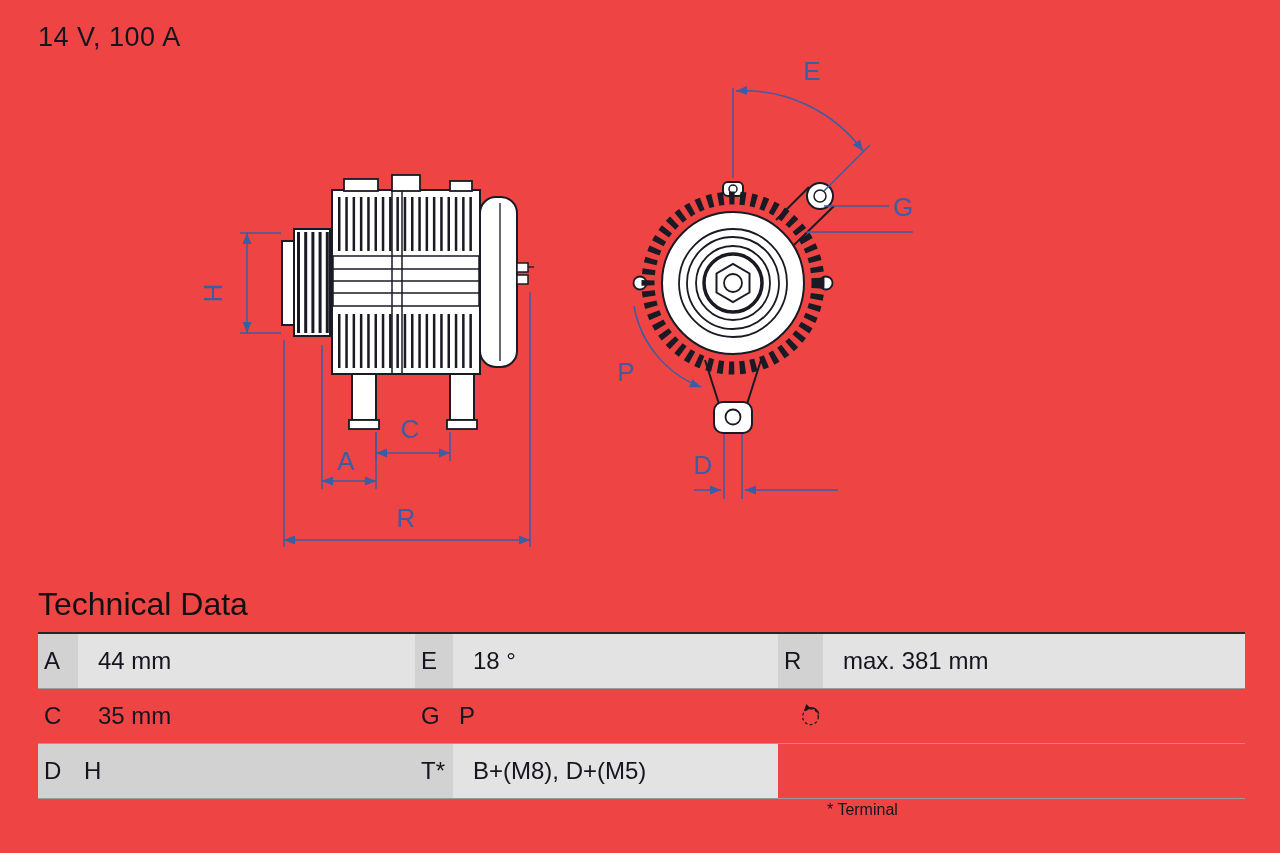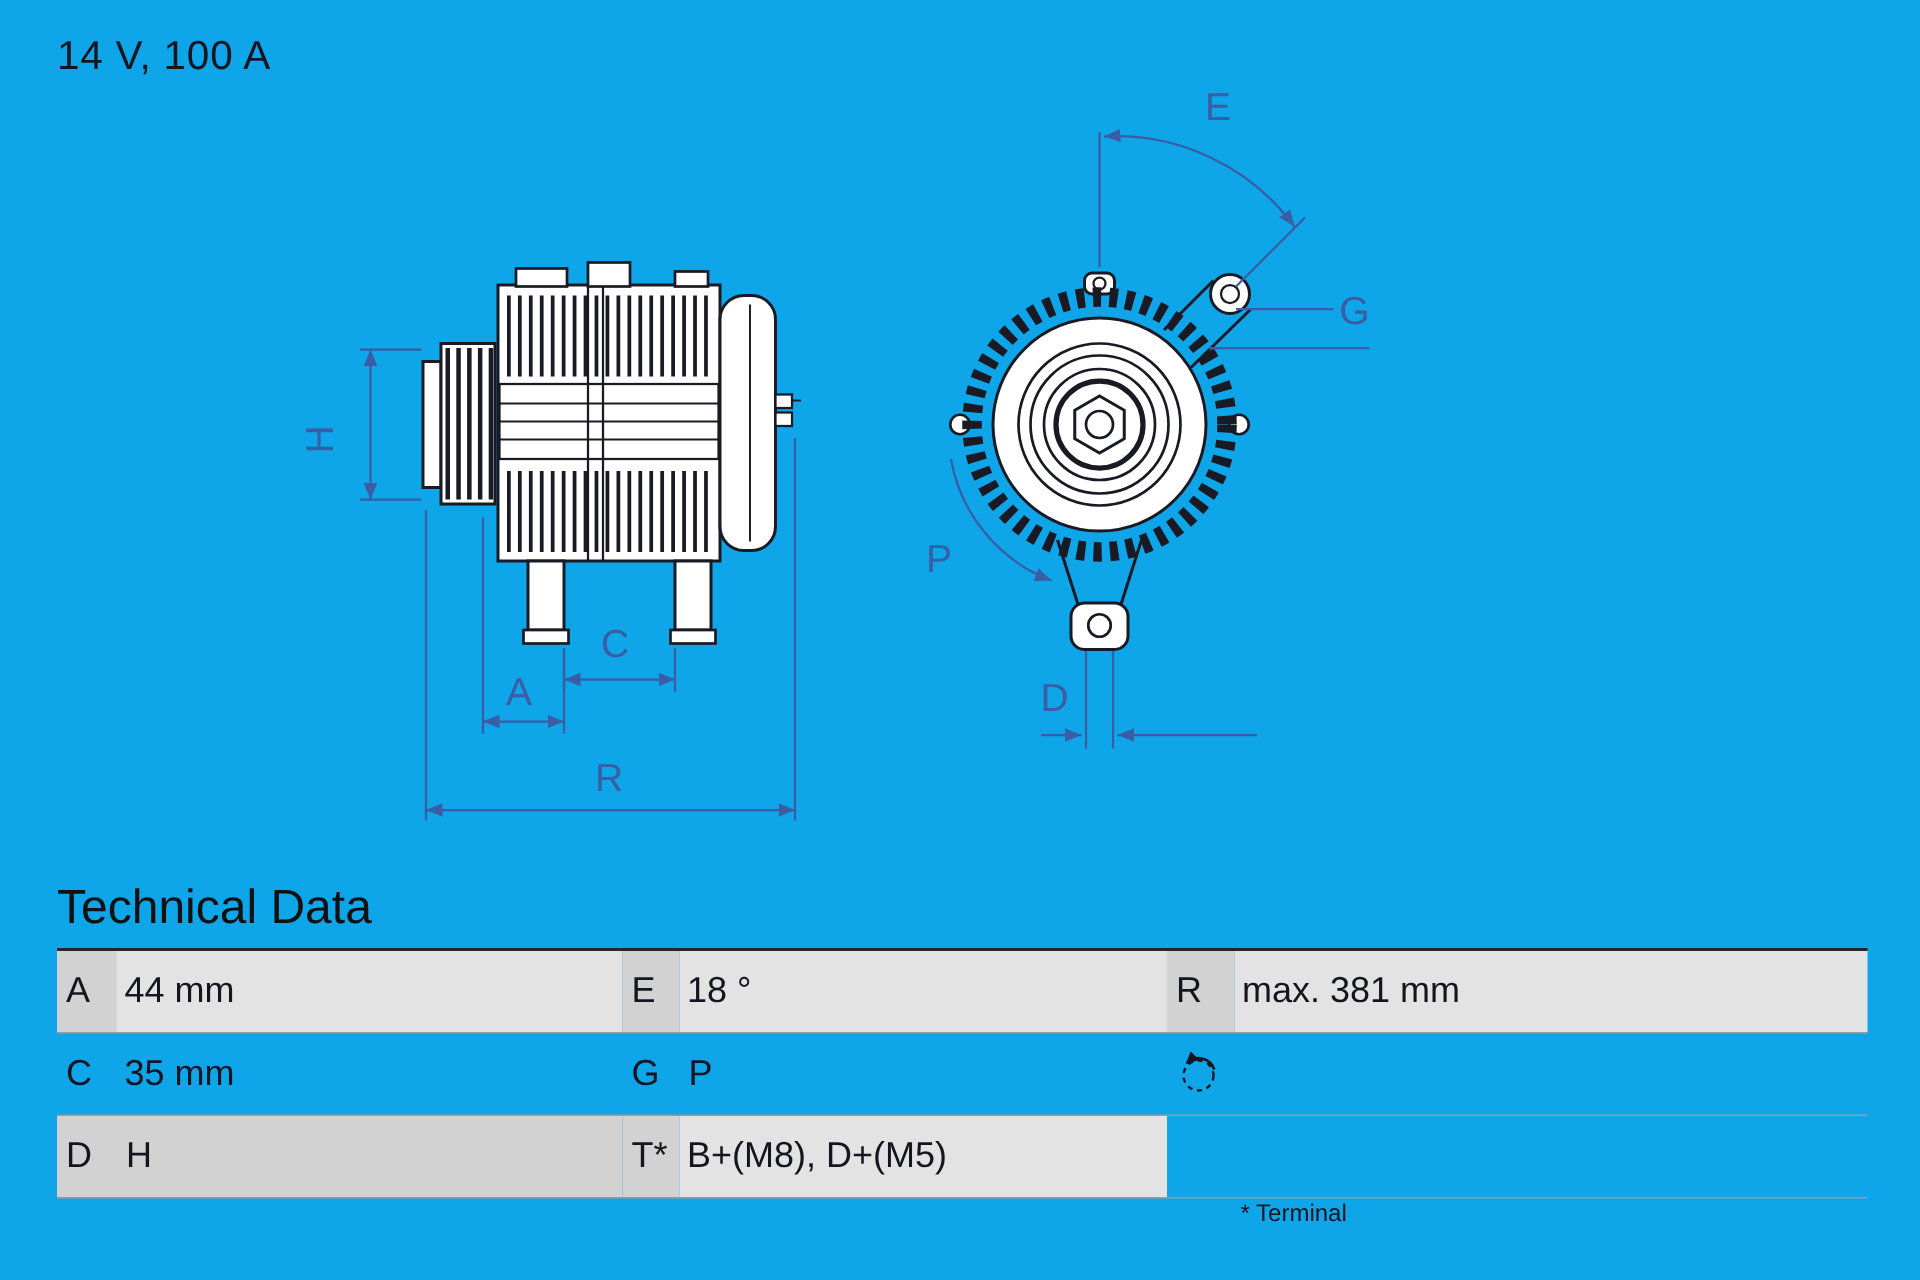--- a/index.html
+++ b/index.html
@@ -1,25 +1,25 @@
 <!DOCTYPE html>
 <html><head>
 <meta charset="utf-8">
 <style>
   html,body{margin:0;padding:0;background:#fff;}
   body{font-family:"Liberation Sans",sans-serif;color:#15151f;}
-  .page{position:relative;width:1280px;height:853px;background:#0ea5e9;overflow:hidden;}
+  .page{position:relative;width:1280px;height:853px;background:#ef4444;overflow:hidden;}
   .rating{position:absolute;top:22px;left:38px;font-size:27px;letter-spacing:.5px;color:#15151f;}
   .drawing{position:absolute;top:0;left:0;}
   .drawing text{font-family:"Liberation Sans",sans-serif;font-size:26px;}
   .td-title{position:absolute;top:586px;left:38px;margin:0;font-size:32px;font-weight:400;color:#111;}
   .spec-table{position:absolute;top:632px;left:38px;width:1207px;border-top:2px solid #262626;}
   .spec-row{display:grid;grid-template-columns:40px 337px 38px 325px 45px 422px;height:54px;border-bottom:1px solid #9b9b9b;font-size:24px;}
   .cell{height:100%;display:flex;align-items:center;padding-left:6px;box-sizing:border-box;white-space:nowrap;}
-  .cell.val{padding-left:5px;}
+  .cell.val{padding-left:20px;}
   .spec-row.gray .cell.key{background:#d2d2d2;}
   .spec-row.gray .cell.val{background:#e3e3e3;}
   .footnote{position:absolute;top:801px;left:827px;font-size:16px;color:#15151f;}
 </style>
 </head>
 <body>
 
 <div class="page">
 
   <div class="rating">14 V, 100 A</div>

